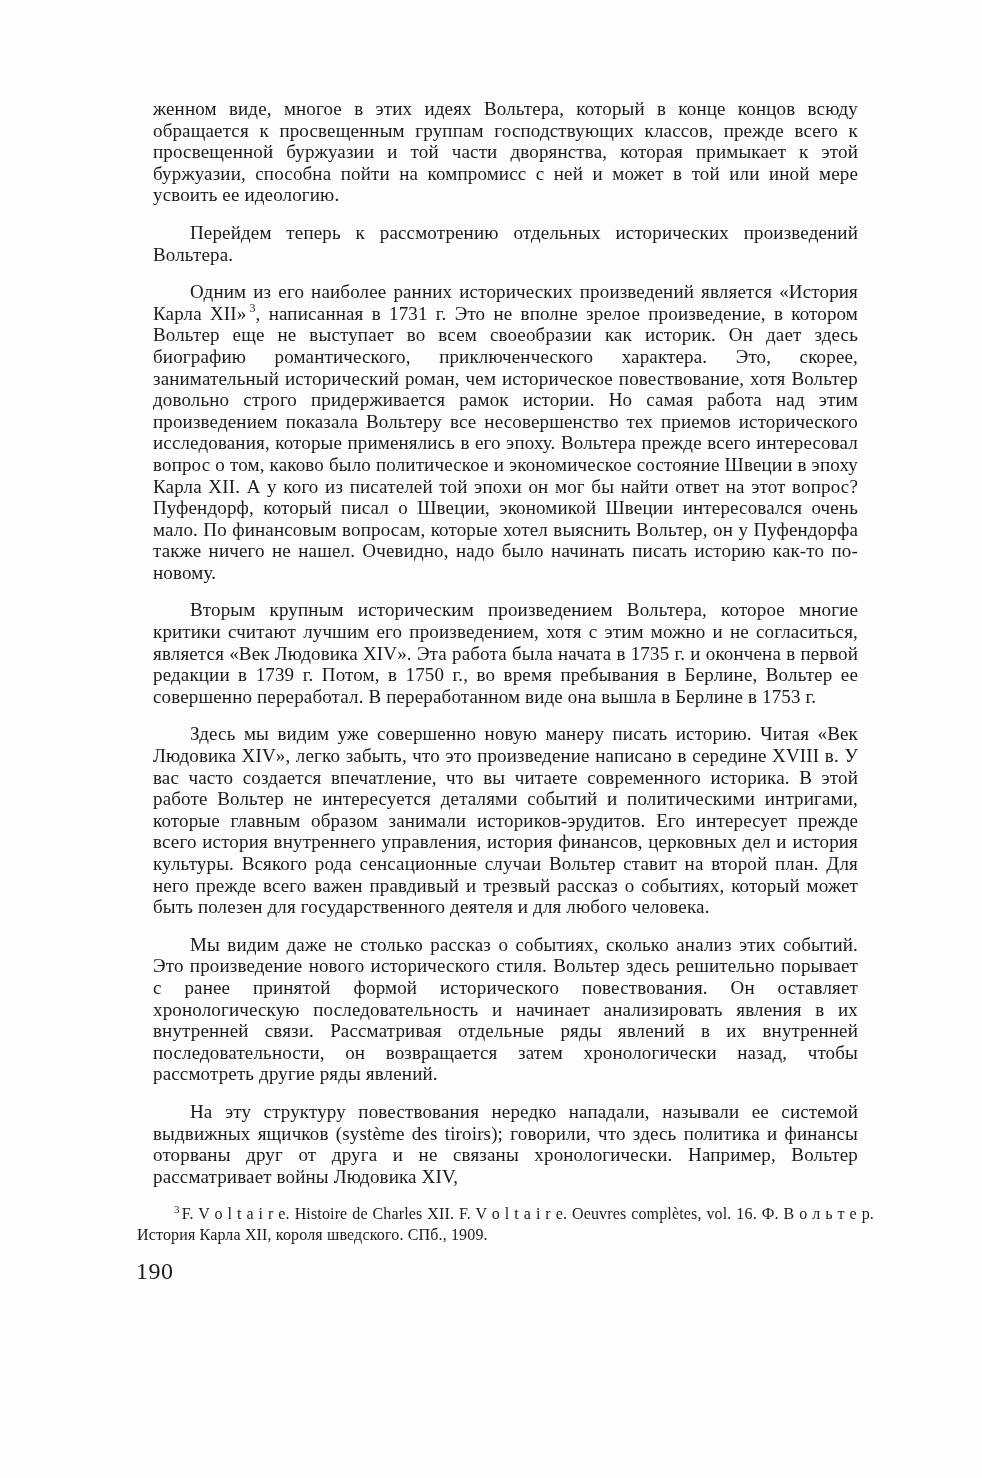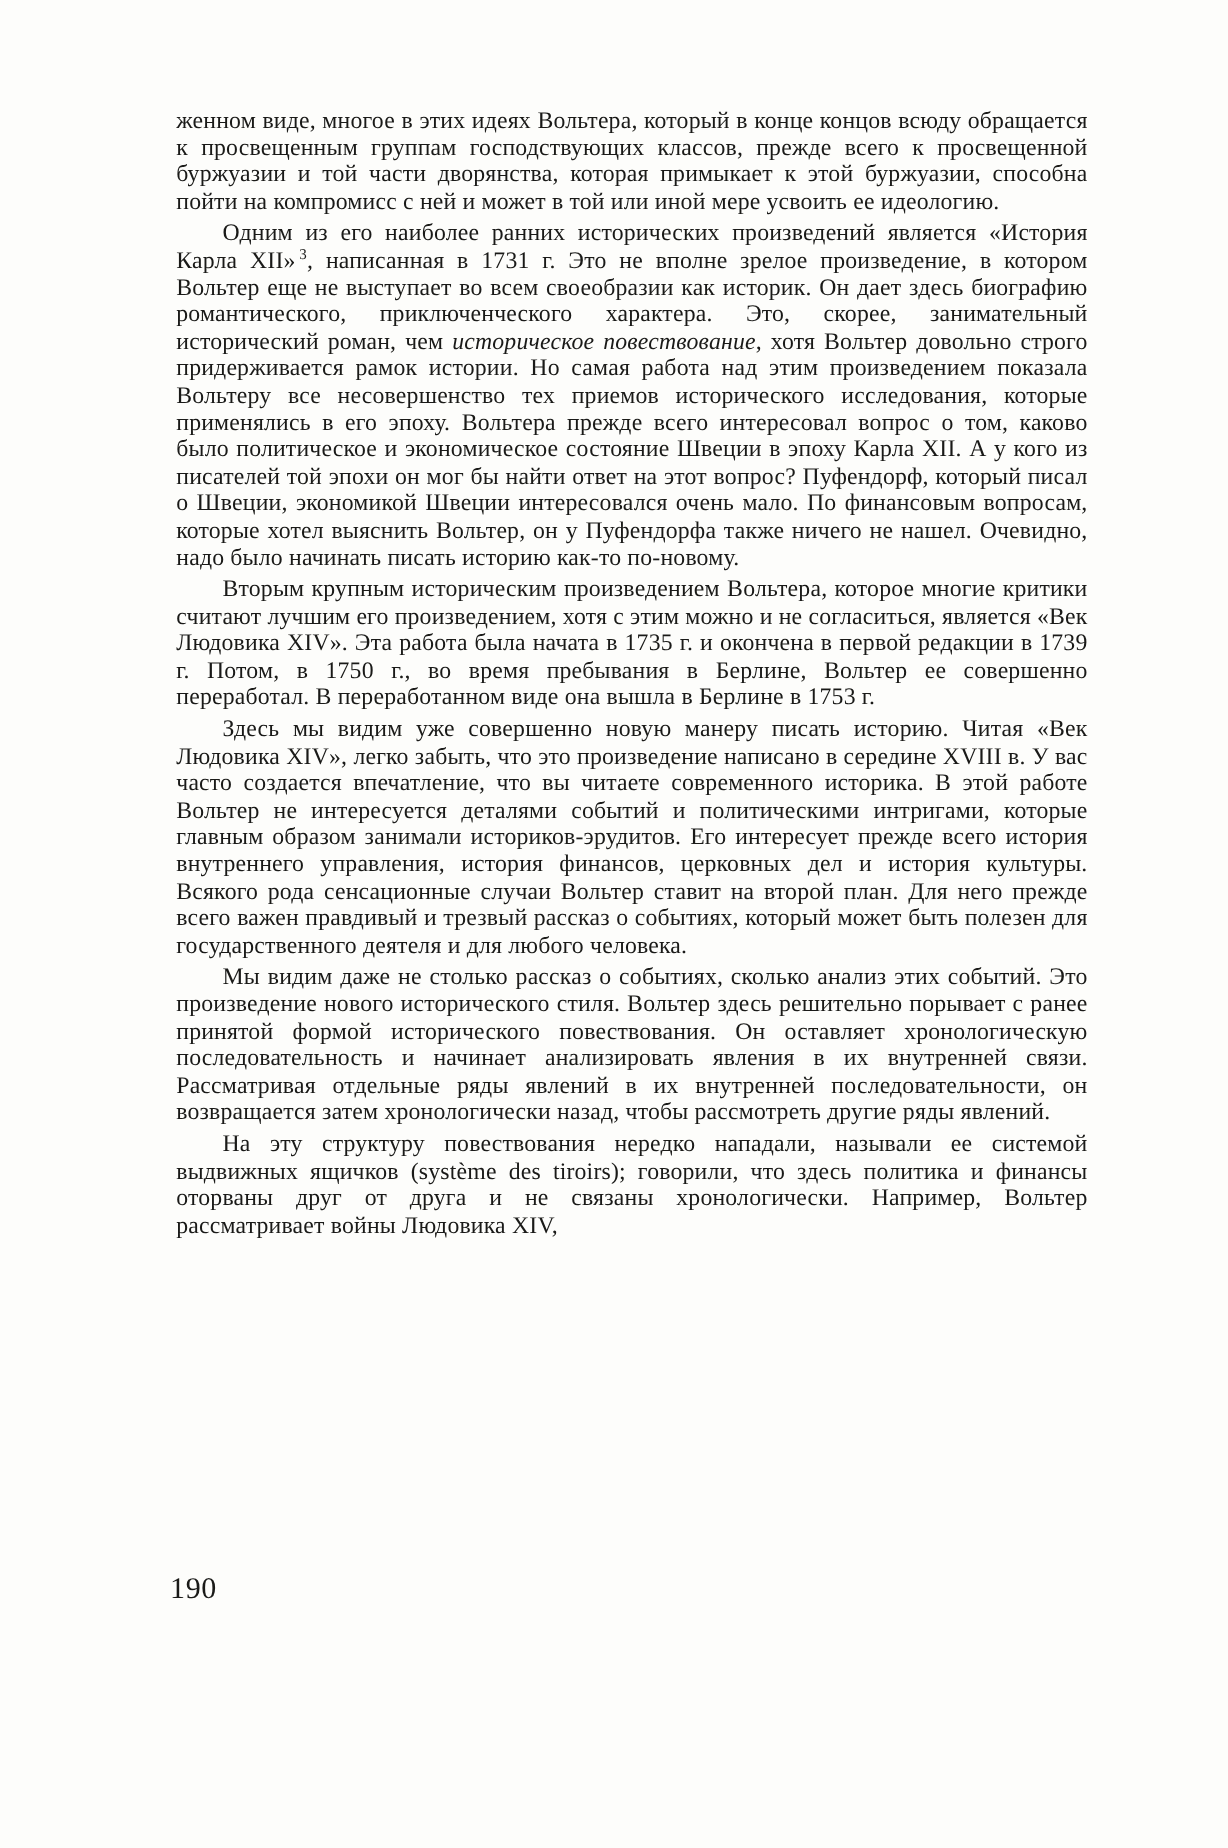--- a/index.html
+++ b/index.html
@@ -19,29 +19,28 @@
     position: absolute;
     left: 137px;
     top: 82px;
     width: 737px;
     font-size: 19px;
     line-height: 21.6px;
     text-align: justify;
     letter-spacing: 0.15px;
   }
   .page-text p {
-    margin: 4px;
+    margin: 16px;
     padding: 0;
     text-indent: 37px;
   }
   .page-text p.continuation {
     text-indent: 0;
   }
   .italic {
-    font-style: italic;
   }
   .fn-ref {
     font-size: 12px;
     line-height: 0;
     vertical-align: super;
     margin-left: 3px;
   }
   .footnote {
     margin-top: 8px;
     font-size: 16px;
@@ -61,21 +60,23 @@
     top: 1258px;
     font-size: 24px;
     letter-spacing: 0.5px;
   }
 </style>
 </head>
 <body>
 
 <div class="page-text">
   <p class="continuation"><span>женном виде, многое в этих идеях Вольтера, который в конце концов всюду обращается к просвещенным группам господствующих классов, прежде всего к просвещенной буржуазии и той части дворянства, которая примыкает к этой буржуазии, способна пойти на компромисс с ней и может в той или иной мере усвоить ее идеологию.</span></p>
+  <p><span>Перейдем теперь к рассмотрению отдельных исторических произведений Вольтера.</span></p>
   <p><span>Одним из его наиболее ранних исторических произведений является «История Карла XII»</span><sup class="fn-ref">3</sup><span>, написанная в 1731 г. Это не вполне зрелое произведение, в котором Вольтер еще не выступает во всем своеобразии как историк. Он дает здесь биографию романтического, приключенческого характера. Это, скорее, занимательный исторический роман, чем </span><span class="italic">историческое повествование</span><span>, хотя Вольтер довольно строго придерживается рамок истории. Но самая работа над этим произведением показала Вольтеру все несовершенство тех приемов исторического исследования, которые применялись в его эпоху. Вольтера прежде всего интересовал вопрос о том, каково было политическое и экономическое состояние Швеции в эпоху Карла XII. А у кого из писателей той эпохи он мог бы найти ответ на этот вопрос? Пуфендорф, который писал о Швеции, экономикой Швеции интересовался очень мало. По финансовым вопросам, которые хотел выяснить Вольтер, он у Пуфендорфа также ничего не нашел. Очевидно, надо было начинать писать историю как-то по-новому.</span></p>
   <p><span>Вторым крупным историческим произведением Вольтера, которое многие критики считают лучшим его произведением, хотя с этим можно и не согласиться, является «Век Людовика XIV». Эта работа была начата в 1735 г. и окончена в первой редакции в 1739 г. Потом, в 1750 г., во время пребывания в Берлине, Вольтер ее совершенно переработал. В переработанном виде она вышла в Берлине в 1753 г.</span></p>
   <p><span>Здесь мы видим уже совершенно новую манеру писать историю. Читая «Век Людовика XIV», легко забыть, что это произведение написано в середине XVIII в. У вас часто создается впечатление, что вы читаете современного историка. В этой работе Вольтер не интересуется деталями событий и политическими интригами, которые главным образом занимали историков-эрудитов. Его интересует прежде всего история внутреннего управления, история финансов, церковных дел и история культуры. Всякого рода сенсационные случаи Вольтер ставит на второй план. Для него прежде всего важен правдивый и трезвый рассказ о событиях, который может быть полезен для государственного деятеля и для любого человека.</span></p>
   <p><span>Мы видим даже не столько рассказ о событиях, сколько анализ этих событий. Это произведение нового исторического стиля. Вольтер здесь решительно порывает с ранее принятой формой исторического повествования. Он оставляет хронологическую последовательность и начинает анализировать явления в их внутренней связи. Рассматривая отдельные ряды явлений в их внутренней последовательности, он возвращается затем хронологически назад, чтобы рассмотреть другие ряды явлений.</span></p>
   <p><span>На эту структуру повествования нередко нападали, называли ее системой выдвижных ящичков (système des tiroirs); говорили, что здесь политика и финансы оторваны друг от друга и не связаны хронологически. Например, Вольтер рассматривает войны Людовика XIV,</span></p>
 
+  <div class="footnote"><sup class="fn-marker">3</sup><span>F. V o l t a i r e. Histoire de Charles XII. F. V o l t a i r e. Oeuvres complètes, vol. 16. Ф. В о л ь т е р. История Карла XII, короля шведского. СПб., 1909.</span></div>
 </div>
 
 <div class="page-number">190</div>
 
 </body></html>

